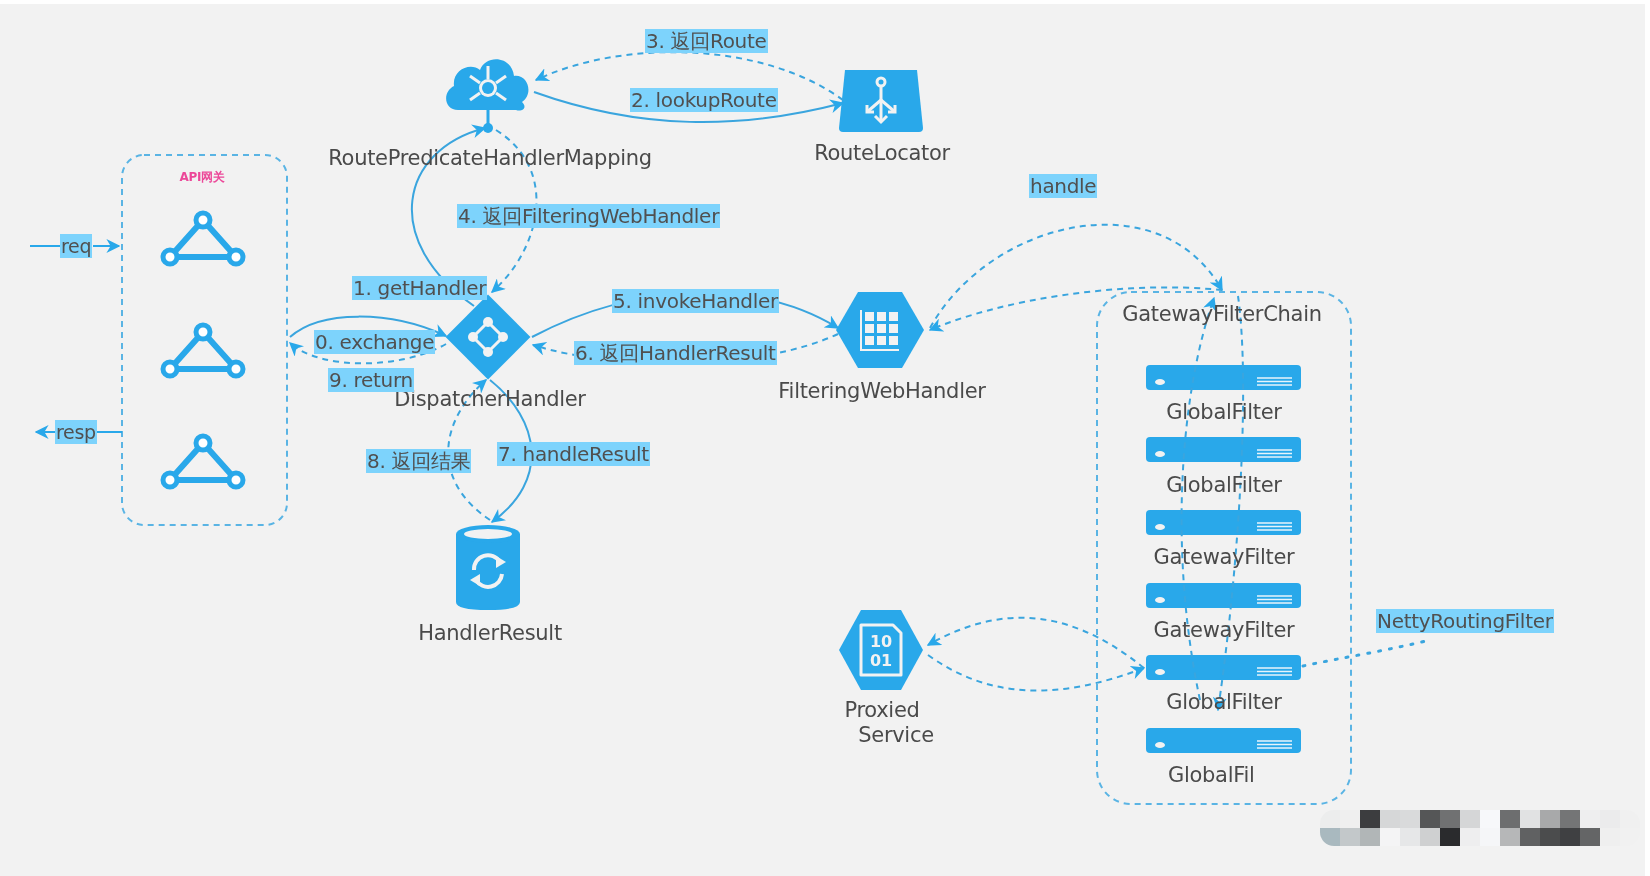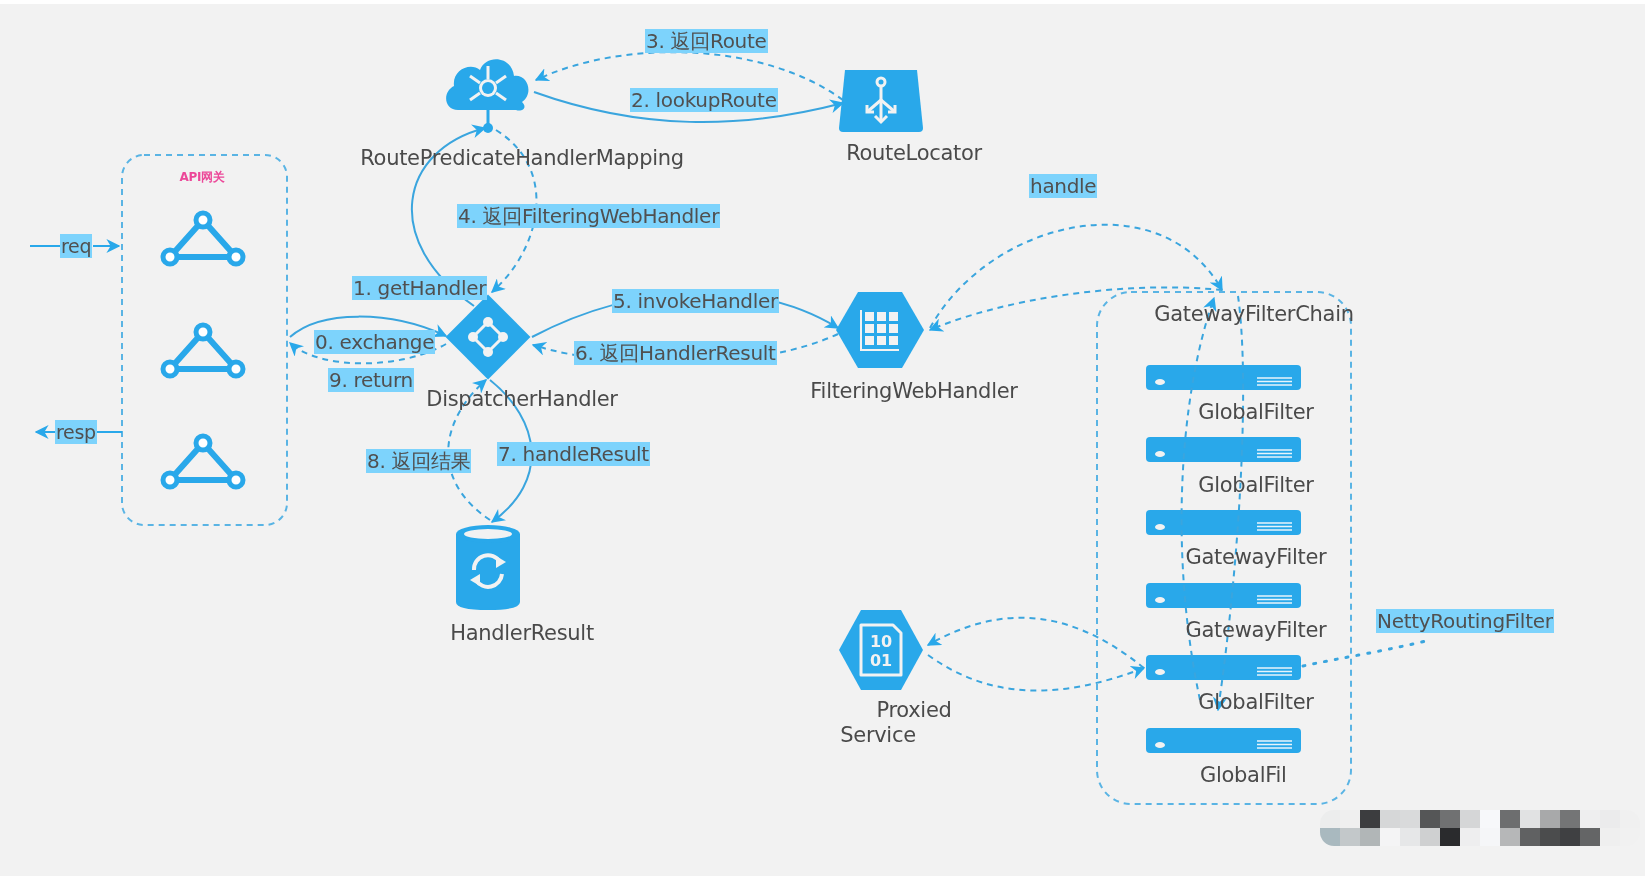--- a/index.html
+++ b/index.html
@@ -3,21 +3,21 @@
 <meta charset="utf-8">
 <style>
   html, body { margin: 0; padding: 0; }
   body { width: 1650px; height: 876px; background: #ffffff; position: relative; overflow: hidden;
          font-family: "DejaVu Sans", "Liberation Sans", sans-serif; }
   #canvas { position: absolute; left: 0; top: 4px; width: 1645px; height: 872px; background: #f2f2f2; }
   svg#diagram { position: absolute; left: 0; top: 0; width: 1650px; height: 876px; }
   .lbl { position: absolute; font-size: 20px; color: #505050; white-space: nowrap; line-height: 24px; letter-spacing: -0.3px; }
   .edge-lbl { background: #7dd3fc; padding: 0 1px; }
   .title { font-weight: bold; color: #ec4899; font-size: 12px; }
-  .node-lbl { color: #4a4a4a; font-size: 21px; margin-left: 32px; }
+  .node-lbl { color: #4a4a4a; font-size: 21px; }
   .c { transform: translateX(-50%); text-align: center; }
   .pixel-mask { position: absolute; left: 1320px; top: 810px; width: 320px; height: 36px; border-radius: 14px;
                 display: grid; grid-template-columns: repeat(16, 1fr); grid-template-rows: 1fr 1fr; overflow: hidden; }
   .pixel-mask span { display:block; }
 </style>
 </head>
 <body>
 
 <div id="canvas"></div>
 
@@ -211,21 +211,21 @@
 <div class="lbl title c" style="left:202px; top:165px;">API网关</div>
 <div class="lbl edge-lbl" style="left:60px; top:234px; font-size:19px;">req</div>
 <div class="lbl edge-lbl" style="left:55px; top:420px; font-size:19px;">resp</div>
 
 <div class="lbl node-lbl c" style="left:490px; top:146px;">RoutePredicateHandlerMapping</div>
 <div class="lbl node-lbl c" style="left:882px; top:141px;">RouteLocator</div>
 <div class="lbl node-lbl c" style="left:490px; top:387px;">DispatcherHandler</div>
 <div class="lbl node-lbl c" style="left:882px; top:379px;">FilteringWebHandler</div>
 <div class="lbl node-lbl c" style="left:490px; top:621px;">HandlerResult</div>
 <div class="lbl node-lbl c" style="left:882px; top:698px;">Proxied</div>
-<div class="lbl node-lbl c" style="left:846px; top:723px;">Service</div>
+<div class="lbl node-lbl c" style="left:896px; top:723px;">Service</div>
 
 <div class="lbl node-lbl c" style="left:1222px; top:302px;">GatewayFilterChain</div>
 <div class="lbl node-lbl c" style="left:1224px; top:400px;">GlobalFilter</div>
 <div class="lbl node-lbl c" style="left:1224px; top:473px;">GlobalFilter</div>
 <div class="lbl node-lbl c" style="left:1224px; top:545px;">GatewayFilter</div>
 <div class="lbl node-lbl c" style="left:1224px; top:618px;">GatewayFilter</div>
 <div class="lbl node-lbl c" style="left:1224px; top:690px;">GlobalFilter</div>
 <div class="lbl node-lbl" style="left:1168px; top:763px;">GlobalFil</div>
 
 <div class="lbl edge-lbl" style="left:645px; top:29px;">3. 返回Route</div>

